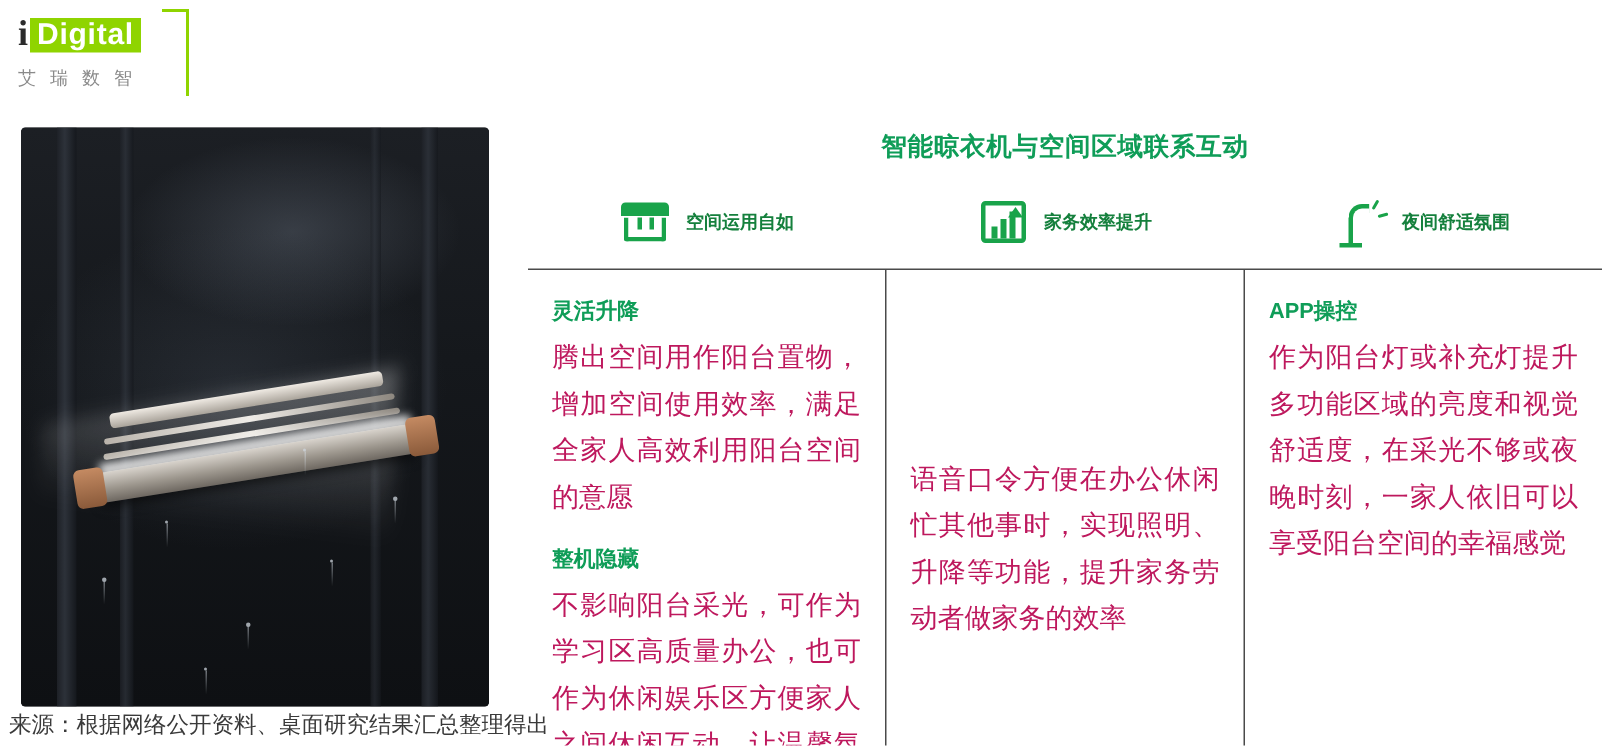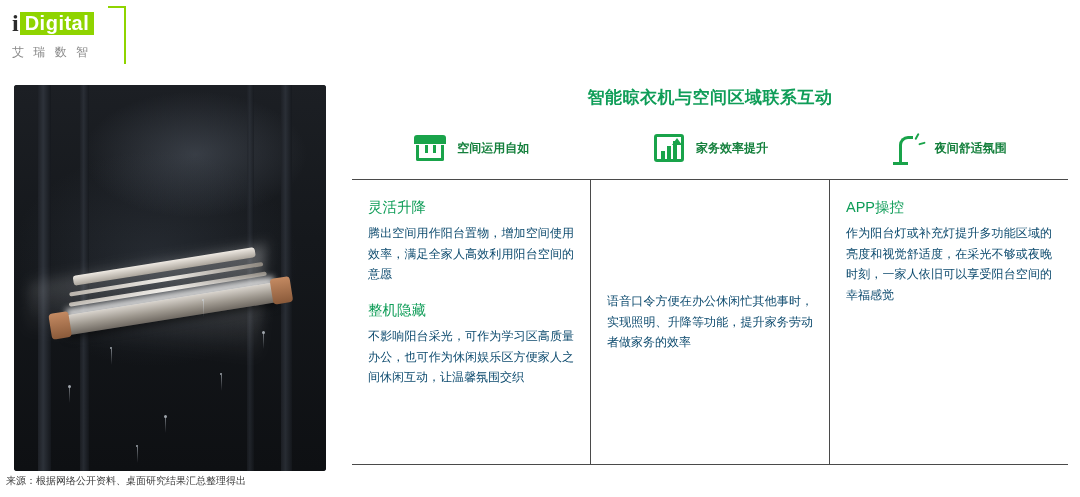--- a/index.html
+++ b/index.html
@@ -174,21 +174,21 @@
     width: 1px;
     height: 16px;
     background: linear-gradient(180deg, rgba(207,214,222,.7), rgba(207,214,222,0));
   }
 
   
   .source {
     position: absolute;
     left: 6px;
     top: 474px;
-    font-size: 10px;
+    font-size: 15px;
     color: #3a3a3a;
   }
 
   
   .right {
     position: absolute;
     left: 352px;
     top: 86px;
     width: 716px;
   }
@@ -304,28 +304,28 @@
   }
   .cell.mid {
     display: flex;
     flex-direction: column;
     justify-content: center;
     padding-top: 10px;
   }
   .blk + .blk { margin-top: 16px; }
   .blk .t {
     font-size: 14.5px;
-    font-weight: normal;
+    font-weight: bold;
     color: #0f9d58;
     margin-bottom: 6px;
   }
   .blk .b {
-    font-size: 12px;
+    font-size: 18px;
     line-height: 1.72;
-    color: #0c4a6e;
+    color: #be185d;
     text-align: justify;
   }
 </style>
 </head>
 <body>
 
 <div class="logo-block">
   <div class="logo-row">
     <span class="logo-i">i</span>
     <span class="logo-digital">Digital</span>

